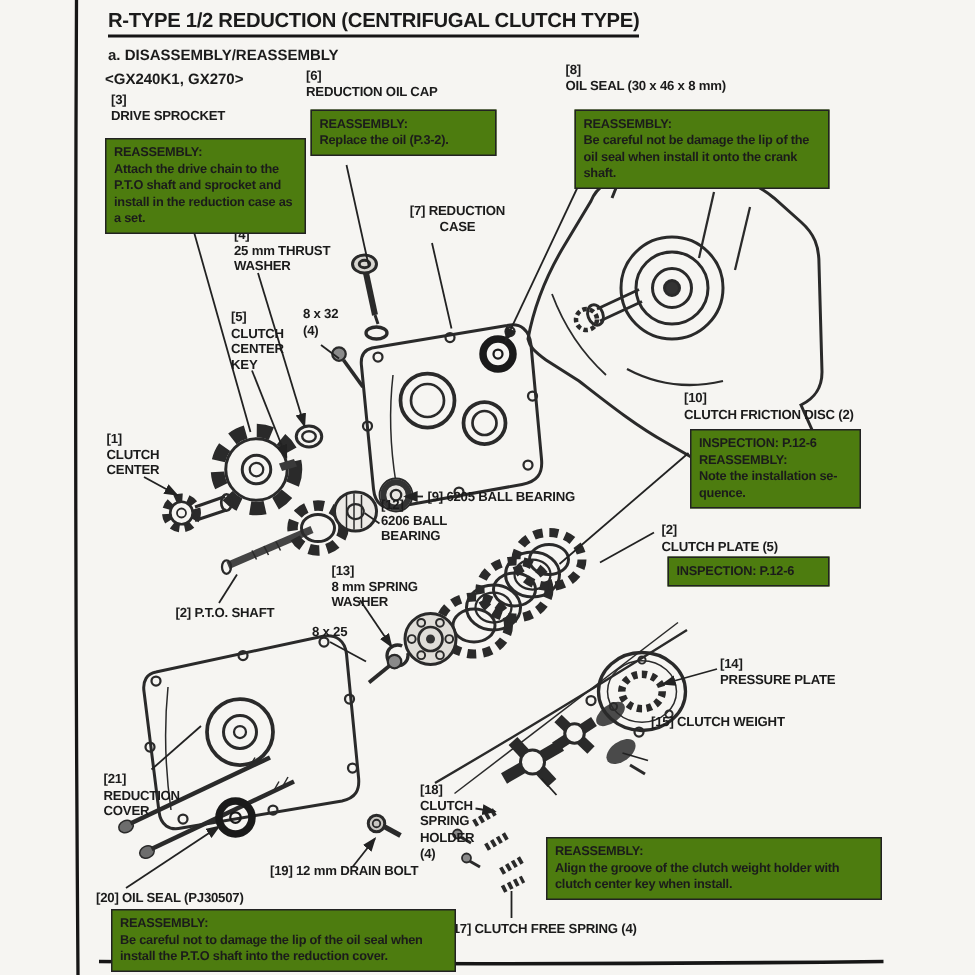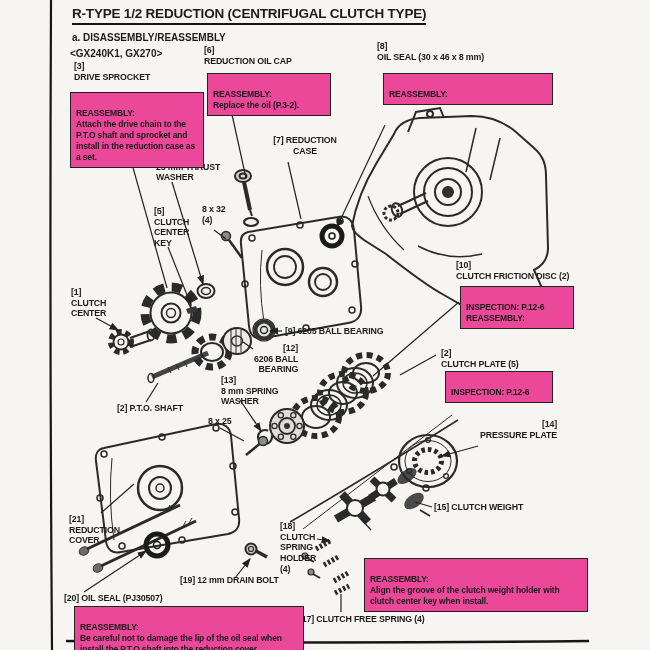--- a/index.html
+++ b/index.html
@@ -7,21 +7,21 @@
         font-family:"Liberation Sans",sans-serif;color:#1b1b1b;}
   #art{position:absolute;left:0;top:0;}
   .hdr-title{position:absolute;left:72px;top:6px;font-size:13.5px;font-weight:700;
              letter-spacing:-0.2px;border-bottom:2px solid #151515;padding-bottom:2px;white-space:nowrap;}
   .hdr-sub{position:absolute;left:72px;top:32px;font-size:10px;font-weight:700;white-space:nowrap;}
   .hdr-model{position:absolute;left:70px;top:48px;font-size:10px;font-weight:700;white-space:nowrap;}
   .callout{position:absolute;font-size:8.8px;line-height:1.22;font-weight:700;
            letter-spacing:-0.15px;white-space:pre-line;}
   .callout .ref{display:block;}
   .callout.center{text-align:center;}
-  .note{position:absolute;border:1.3px solid #222;background:#ec4899;padding:15px 5px 4px 5px;
+  .note{position:absolute;border:1.3px solid #222;background:#4d7c0f;padding:3px 5px 4px 5px;
         font-size:8.5px;line-height:1.3;font-weight:700;letter-spacing:-0.15px;}
   .note .nh{white-space:nowrap;}
   .note .nb{white-space:pre-line;}
 </style>
 </head>
 <body>
 
 <div id="page">
 
 <svg id="art" width="650" height="650" viewBox="0 0 650 650">
@@ -296,26 +296,26 @@
 <div class="callout" style="left:154px;top:206px;"><span class="ref">[5]</span><span>CLUTCH
 CENTER
 KEY</span></div>
 <div class="callout" style="left:204px;top:45px;"><span class="ref">[6]</span><span>REDUCTION OIL CAP</span></div>
 <div class="callout center" style="left:261px;top:135px;width:88px;"><span class="ref"></span><span>[7] REDUCTION
 CASE</span></div>
 <div class="callout" style="left:377px;top:41px;"><span class="ref">[8]</span><span>OIL SEAL (30 x 46 x 8 mm)</span></div>
 <div class="callout" style="left:285px;top:326px;"><span class="ref"></span><span>[9] 6205 BALL BEARING</span></div>
 <div class="callout" style="left:456px;top:260px;"><span class="ref">[10]</span><span>CLUTCH FRICTION DISC (2)</span></div>
 <div class="callout" style="left:441px;top:348px;"><span class="ref">[2]</span><span>CLUTCH PLATE (5)</span></div>
-<div class="callout" style="left:254px;top:343px;text-align:right;"><span class="ref">[12]</span><span>6206 BALL
+<div class="callout" style="left:254px;top:331px;"><span class="ref">[12]</span><span>6206 BALL
 BEARING</span></div>
 <div class="callout" style="left:221px;top:375px;"><span class="ref">[13]</span><span>8 mm SPRING
 WASHER</span></div>
-<div class="callout" style="left:480px;top:419px;text-align:right;"><span class="ref">[14]</span><span>PRESSURE PLATE</span></div>
-<div class="callout" style="left:434px;top:502px;"><span class="ref"></span><span>[15] CLUTCH WEIGHT</span></div>
+<div class="callout" style="left:480px;top:437px;"><span class="ref">[14]</span><span>PRESSURE PLATE</span></div>
+<div class="callout" style="left:434px;top:476px;"><span class="ref"></span><span>[15] CLUTCH WEIGHT</span></div>
 <div class="callout" style="left:299px;top:614px;"><span class="ref"></span><span>[17] CLUTCH FREE SPRING (4)</span></div>
 <div class="callout" style="left:280px;top:521px;"><span class="ref">[18]</span><span>CLUTCH
 SPRING
 HOLDER
 (4)</span></div>
 <div class="callout" style="left:180px;top:575px;"><span class="ref"></span><span>[19] 12 mm DRAIN BOLT</span></div>
 <div class="callout" style="left:64px;top:593px;"><span class="ref"></span><span>[20] OIL SEAL (PJ30507)</span></div>
 <div class="callout" style="left:69px;top:514px;"><span class="ref">[21]</span><span>REDUCTION
 COVER</span></div>
 <div class="callout" style="left:202px;top:204px;"><span class="ref"></span><span>8 x 32
@@ -325,24 +325,27 @@
 <div class="note" style="left:70px;top:92px;width:122px;">
   <div class="nh">REASSEMBLY:</div>
   <div class="nb">Attach the drive chain to the P.T.O shaft and sprocket and install in the reduction case as a set.</div>
 </div>
 <div class="note" style="left:207px;top:73px;width:112px;">
   <div class="nh">REASSEMBLY:</div>
   <div class="nb">Replace the oil (P.3-2).</div>
 </div>
 <div class="note" style="left:383px;top:73px;width:158px;">
   <div class="nh">REASSEMBLY:</div>
+  <div class="nb">Be careful not be damage the lip of the oil seal when install it onto the crank shaft.</div>
 </div>
 <div class="note" style="left:460px;top:286px;width:102px;">
   <div class="nh">INSPECTION: P.12-6</div>
   <div class="nh">REASSEMBLY:</div>
+  <div class="nb">Note the installation se-
+quence.</div>
 </div>
 <div class="note" style="left:445px;top:371px;width:96px;">
   <div class="nh">INSPECTION: P.12-6</div>
   <div class="nb"></div>
 </div>
 <div class="note" style="left:364px;top:558px;width:212px;">
   <div class="nh">REASSEMBLY:</div>
   <div class="nb">Align the groove of the clutch weight holder with clutch center key when install.</div>
 </div>
 <div class="note" style="left:74px;top:606px;width:218px;">

